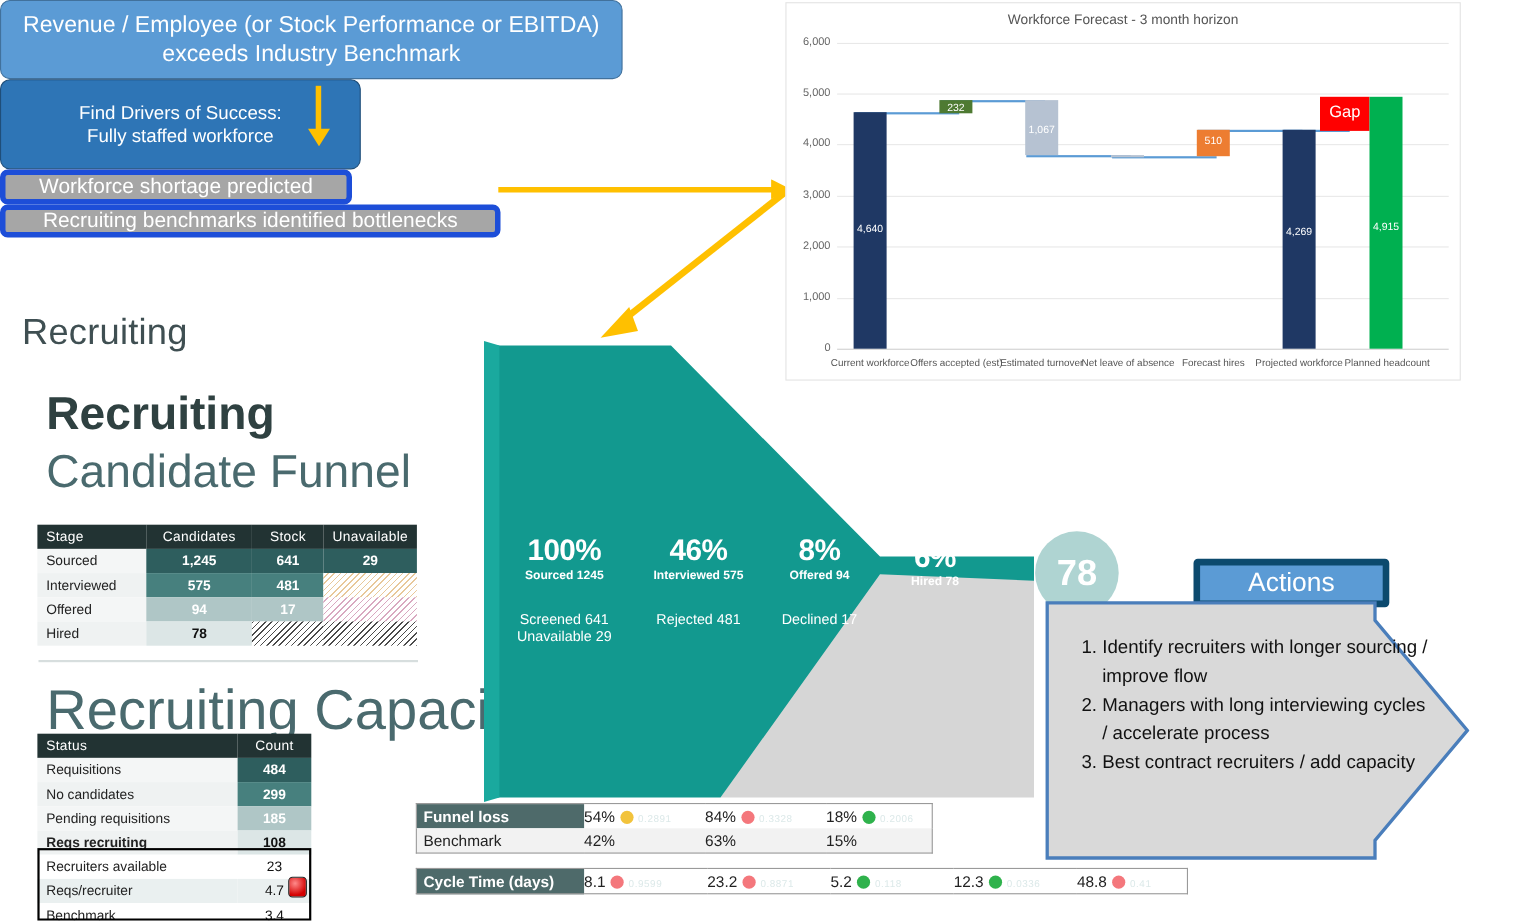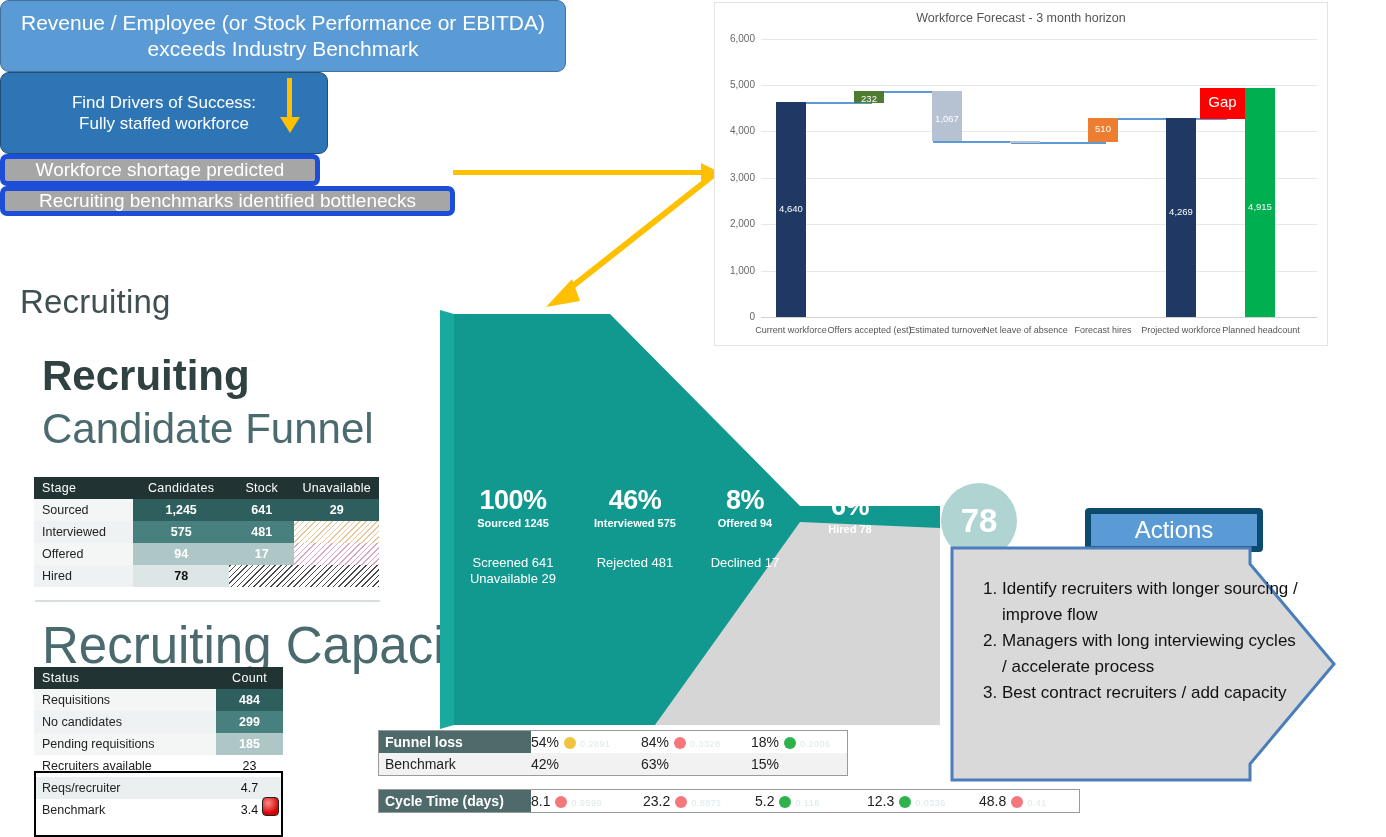--- a/index.html
+++ b/index.html
@@ -190,20 +190,24 @@
     <td class="numcell" style="background:#2E5E5E">484</td>
   </tr>
   <tr>
     <td class="stage-cell" style="background:#EFF2F2">No candidates</td>
     <td class="numcell" style="background:#47807E">299</td>
   </tr>
   <tr>
     <td class="stage-cell">Pending requisitions</td>
     <td class="numcell" style="background:#AFC6C6">185</td>
   </tr>
+  <tr>
+    <td class="stage-cell" style="background:#EFF2F2;font-weight:bold">Reqs recruiting</td>
+    <td class="numcell" style="background:#DCE6E6;color:#111">108</td>
+  </tr>
   <tr class="cap-sub">
     <td class="stage-cell" style="background:#fff">Recruiters available</td>
     <td class="numcell" style="background:#fff;color:#111;font-weight:normal">23</td>
   </tr>
   <tr class="cap-sub-alt">
     <td class="stage-cell" style="background:#EAF0F0">Reqs/recruiter</td>
     <td class="numcell" style="background:#EAF0F0;color:#111;font-weight:normal">4.7</td>
   </tr>
   <tr class="cap-sub">
     <td class="stage-cell" style="background:#fff">Benchmark</td>

